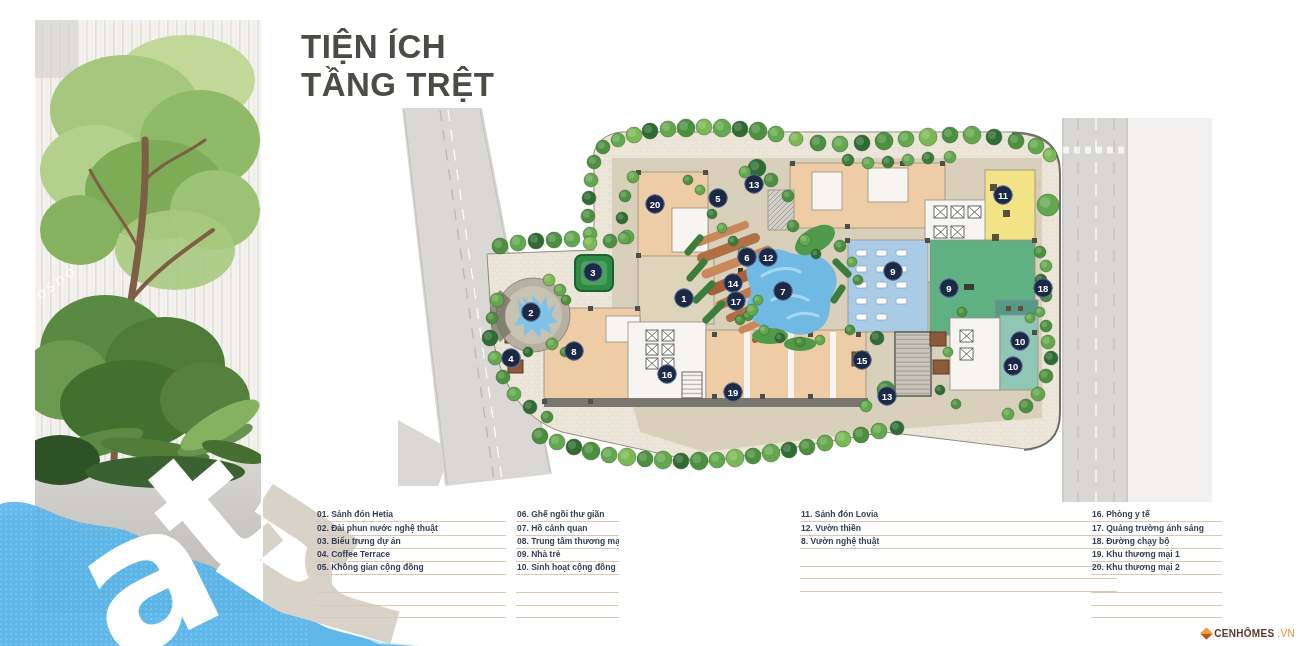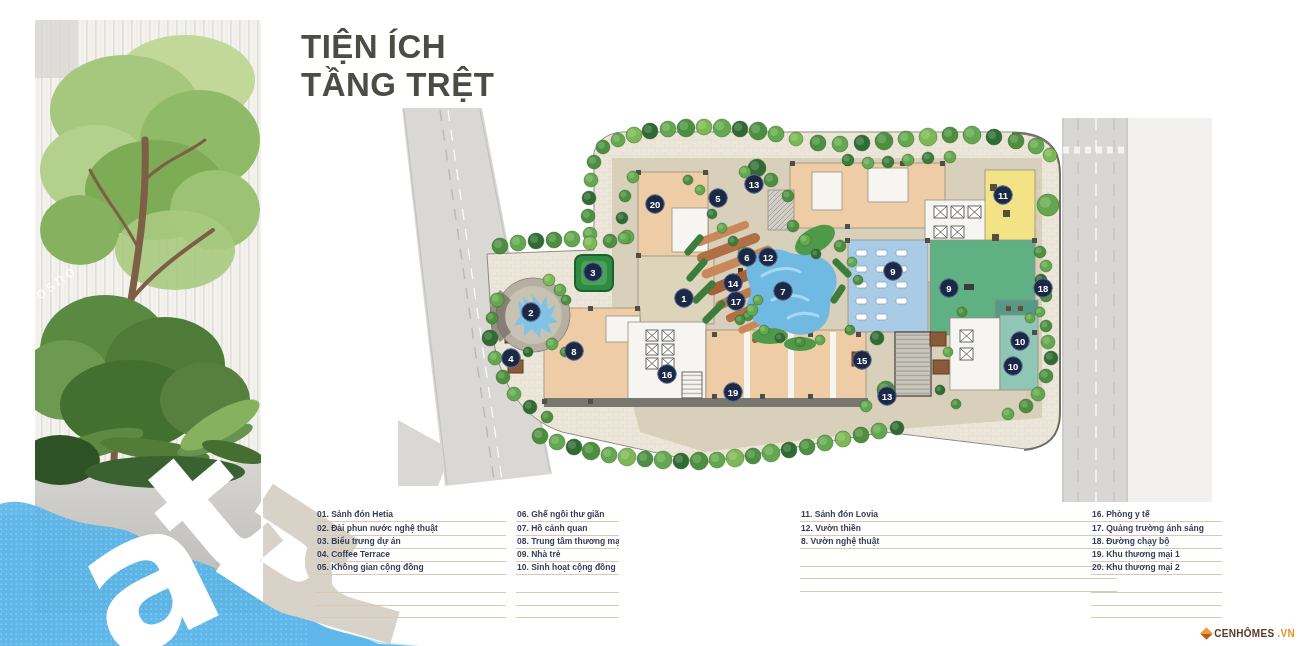--- a/index.html
+++ b/index.html
@@ -27,21 +27,21 @@
   .litem{height:13.3px;border-bottom:1px solid #d9c8b4;box-sizing:border-box;
          display:flex;align-items:flex-end;gap:3px;padding:0 0 2px 1px;
          font-size:8.5px;font-weight:700;color:#333e57;white-space:nowrap;overflow:hidden;}
   .lgap{height:5.5px;}
   .lline{height:11.5px;border-bottom:1px solid #d9c8b4;}
   
   .brand{position:absolute;right:5px;bottom:7px;display:flex;align-items:center;gap:3px;margin-top:48px;}
   .diamond{width:9px;height:9px;transform:rotate(45deg);
            background:linear-gradient(135deg,#f49a3a 0 50%,#b65c14 50% 100%);display:inline-block;}
   .brand-name{font-size:10px;font-weight:800;color:#5a3a26;letter-spacing:.3px;}
-  .brand-tld{font-size:10px;font-weight:700;color:#ee8f2e;letter-spacing:.3px;}
+  .brand-tld{font-size:10px;font-weight:400;color:#ee8f2e;letter-spacing:.3px;}
 </style>
 </head>
 <body>
 
 <div class="canvas">
 
   <div class="photo">
     <svg width="226" height="593" viewBox="0 0 226 593">
       <defs>
         <pattern id="ribs" width="9" height="12" patternUnits="userSpaceOnUse">

